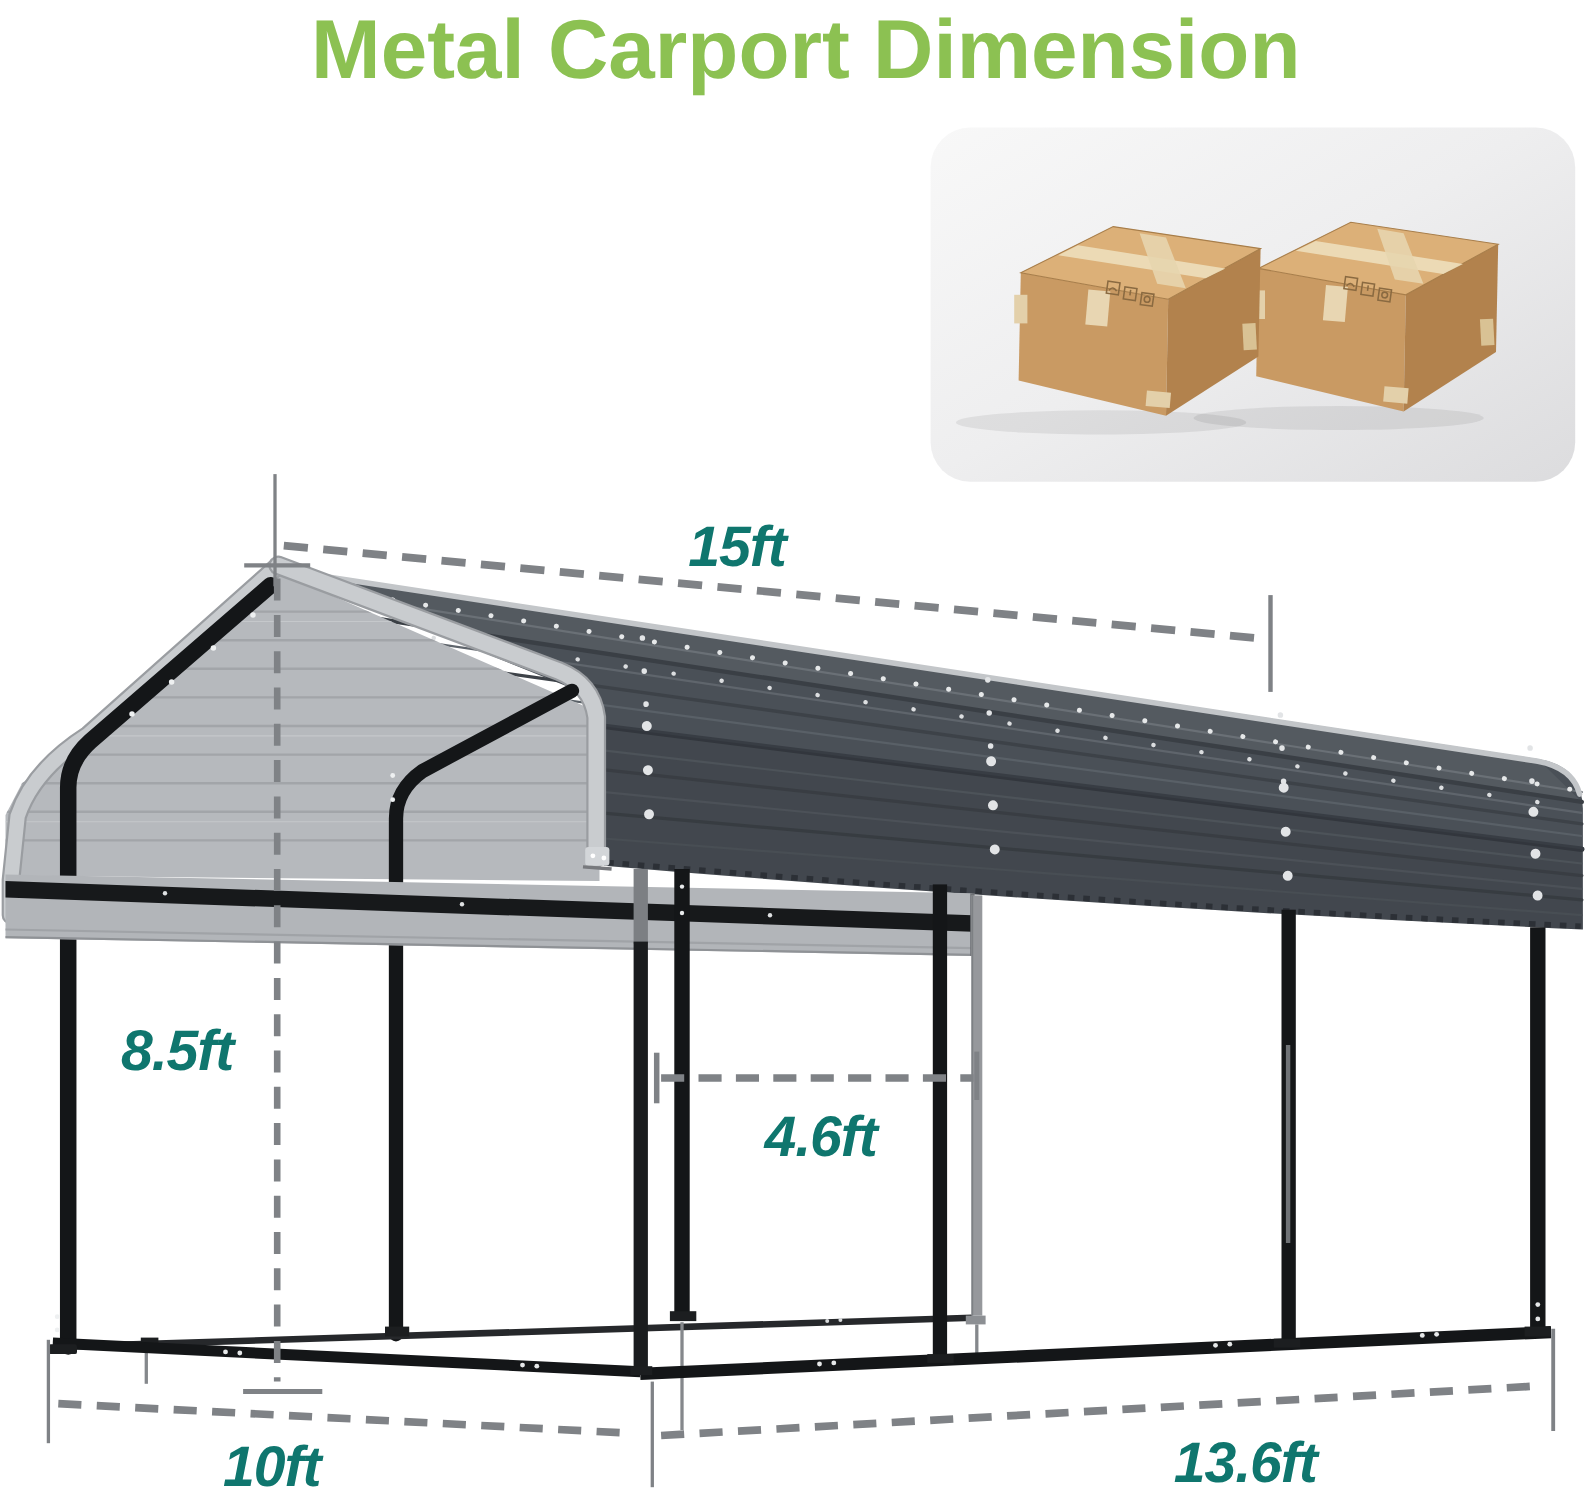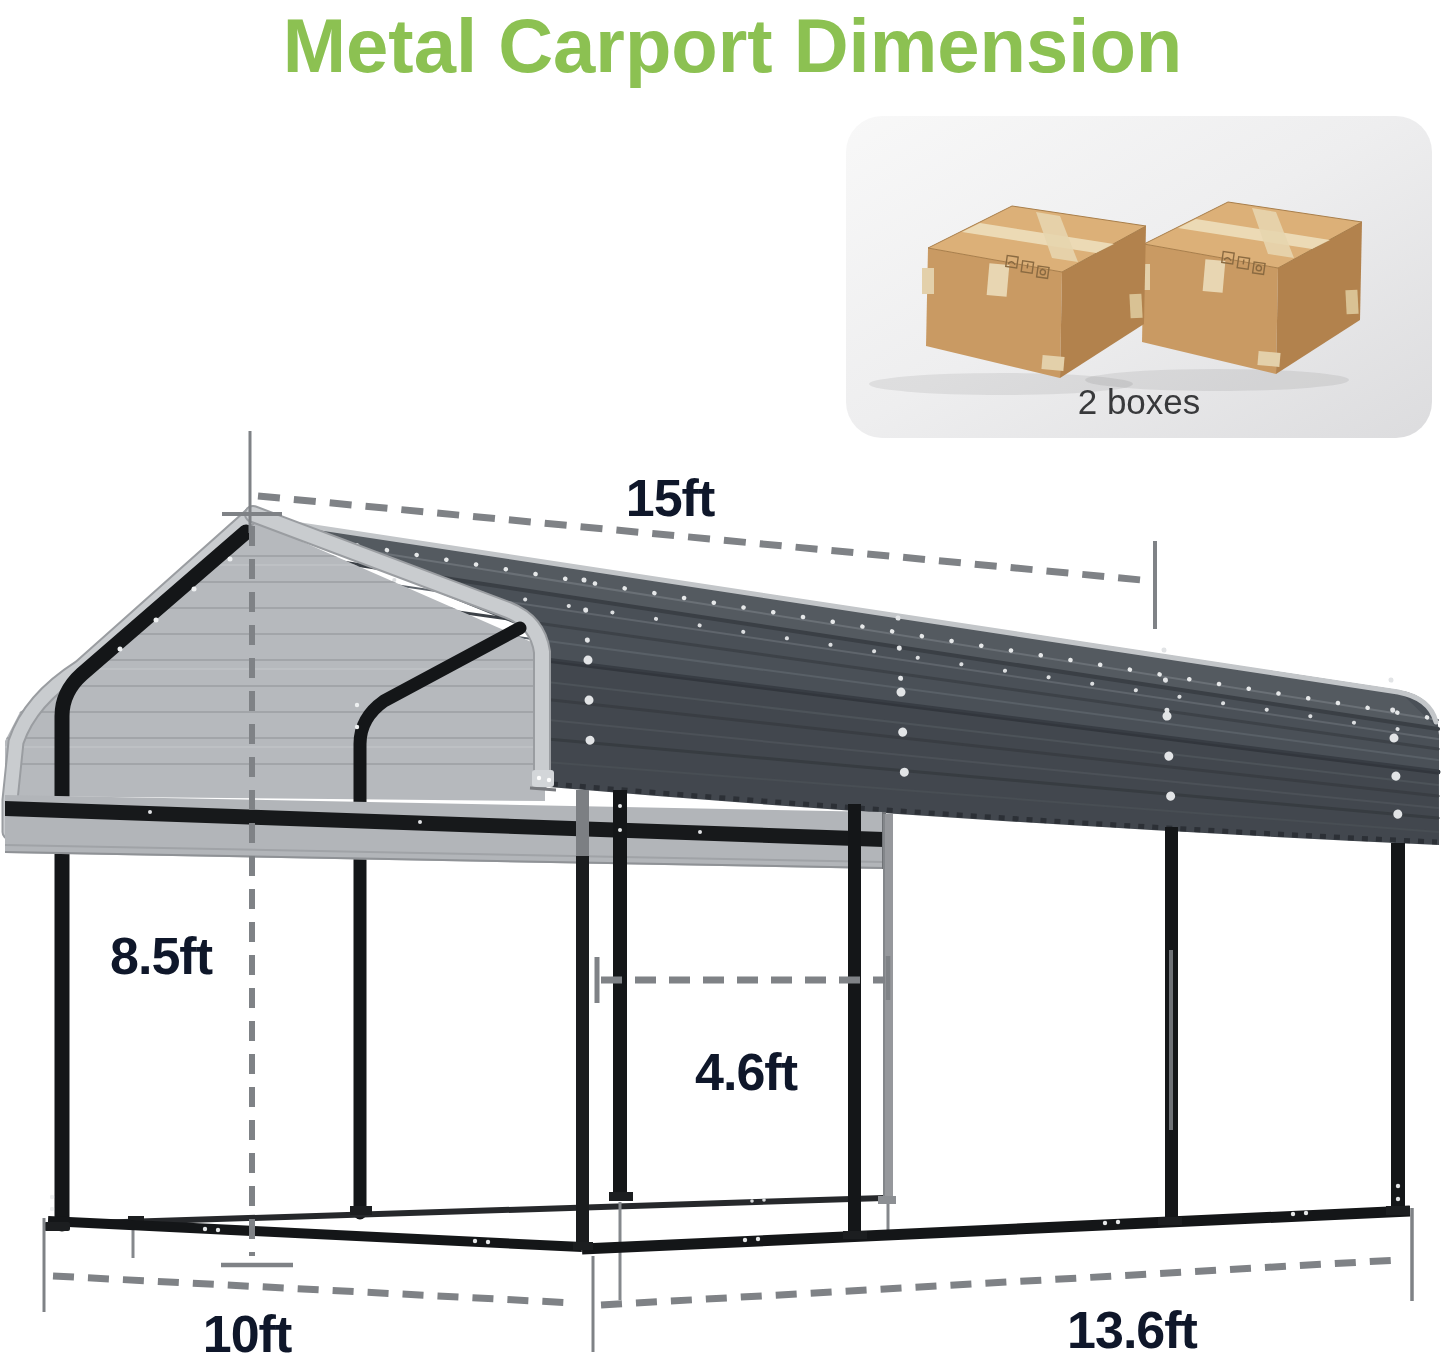--- a/index.html
+++ b/index.html
@@ -1,22 +1,22 @@
 <!DOCTYPE html>
 <html><head>
 <meta charset="utf-8">
 <style>
   html,body{margin:0;padding:0;background:#ffffff;}
   body{width:1445px;height:1361px;position:relative;overflow:hidden;
        font-family:"Liberation Sans","DejaVu Sans",sans-serif;}
   .page-title{position:absolute;left:0;right:0;top:2px;text-align:center;
       font-size:76px;font-weight:700;letter-spacing:0px;color:#8CC152;white-space:nowrap;padding-left:20px;}
   .illu{position:absolute;left:0;top:0;}
-  .dim-label{position:absolute;transform:translate(-50%,-50%);color:#0f172a;
-      font-size:52px;font-weight:600;letter-spacing:-1px;white-space:nowrap;}
+  .dim-label{position:absolute;transform:translate(-50%,-50%);color:#0f766e;
+      font-size:52px;font-weight:600;letter-spacing:-1px;white-space:nowrap;font-style:italic;}
   .inset{position:absolute;left:846px;top:116px;width:586px;height:322px;border-radius:36px;
       background:linear-gradient(150deg,#f8f8f8 0%,#eeeeef 48%,#dcdcde 100%);}
   .inset svg{position:absolute;left:0;top:0;}
   .count-label{position:absolute;left:0;right:0;bottom:16px;text-align:center;
       font-size:35px;color:#38393b;font-weight:400;}
 </style>
 </head>
 <body>
 
 <div class="page-title">Metal Carport Dimension</div>
@@ -222,20 +222,19 @@
           <rect x="176" y="145" width="11" height="11"></rect>
           <line x1="181.5" y1="147" x2="181.5" y2="152"></line>
           <rect x="192" y="148" width="11" height="11"></rect>
           <circle cx="197.5" cy="153.5" r="2.6"></circle>
         </g>
       </g>
     </defs>
     <use href="#carton" transform="translate(216,-4)"></use>
     <use href="#carton"></use>
   </svg>
-  <div class="count-label">2 boxes</div>
 </div>
 
 <div class="dim-label" style="left:670px;top:498px;">15ft</div>
 <div class="dim-label" style="left:161px;top:956px;">8.5ft</div>
-<div class="dim-label" style="left:746px;top:1072px;">4.6ft</div>
+<div class="dim-label" style="left:746px;top:1034px;">4.6ft</div>
 <div class="dim-label" style="left:247px;top:1334px;">10ft</div>
 <div class="dim-label" style="left:1132px;top:1330px;">13.6ft</div>
 
 </body></html>

